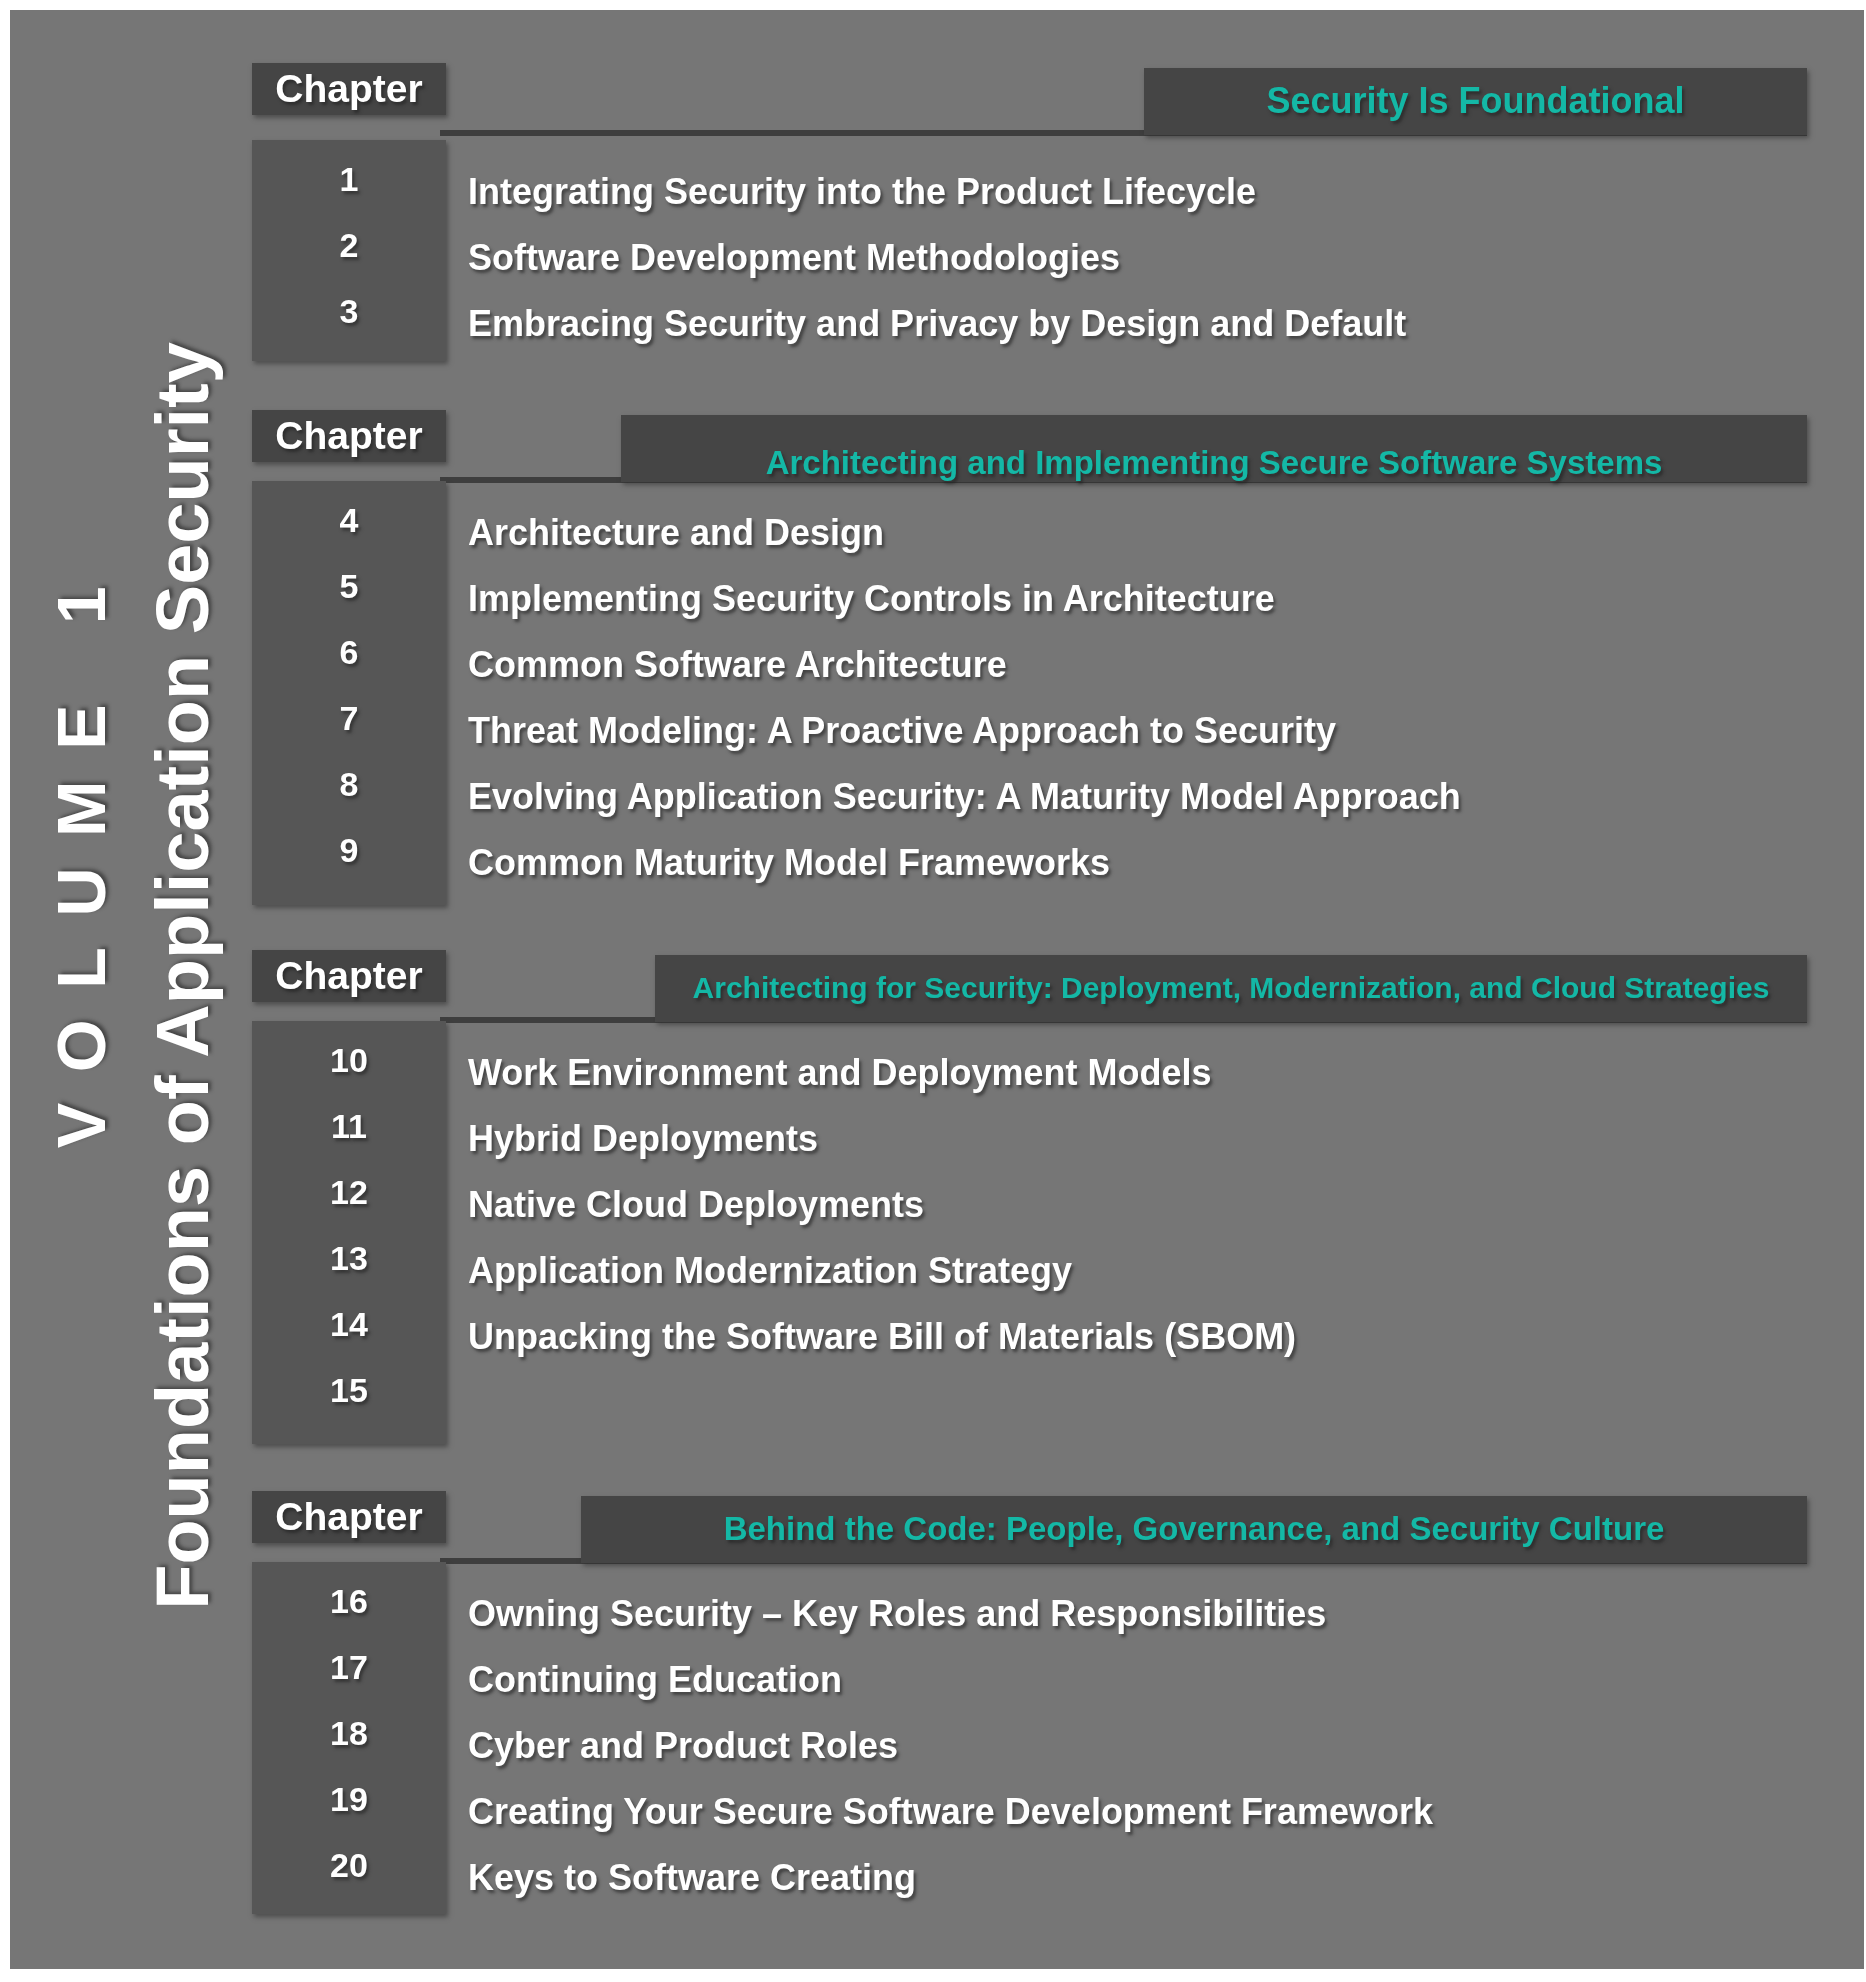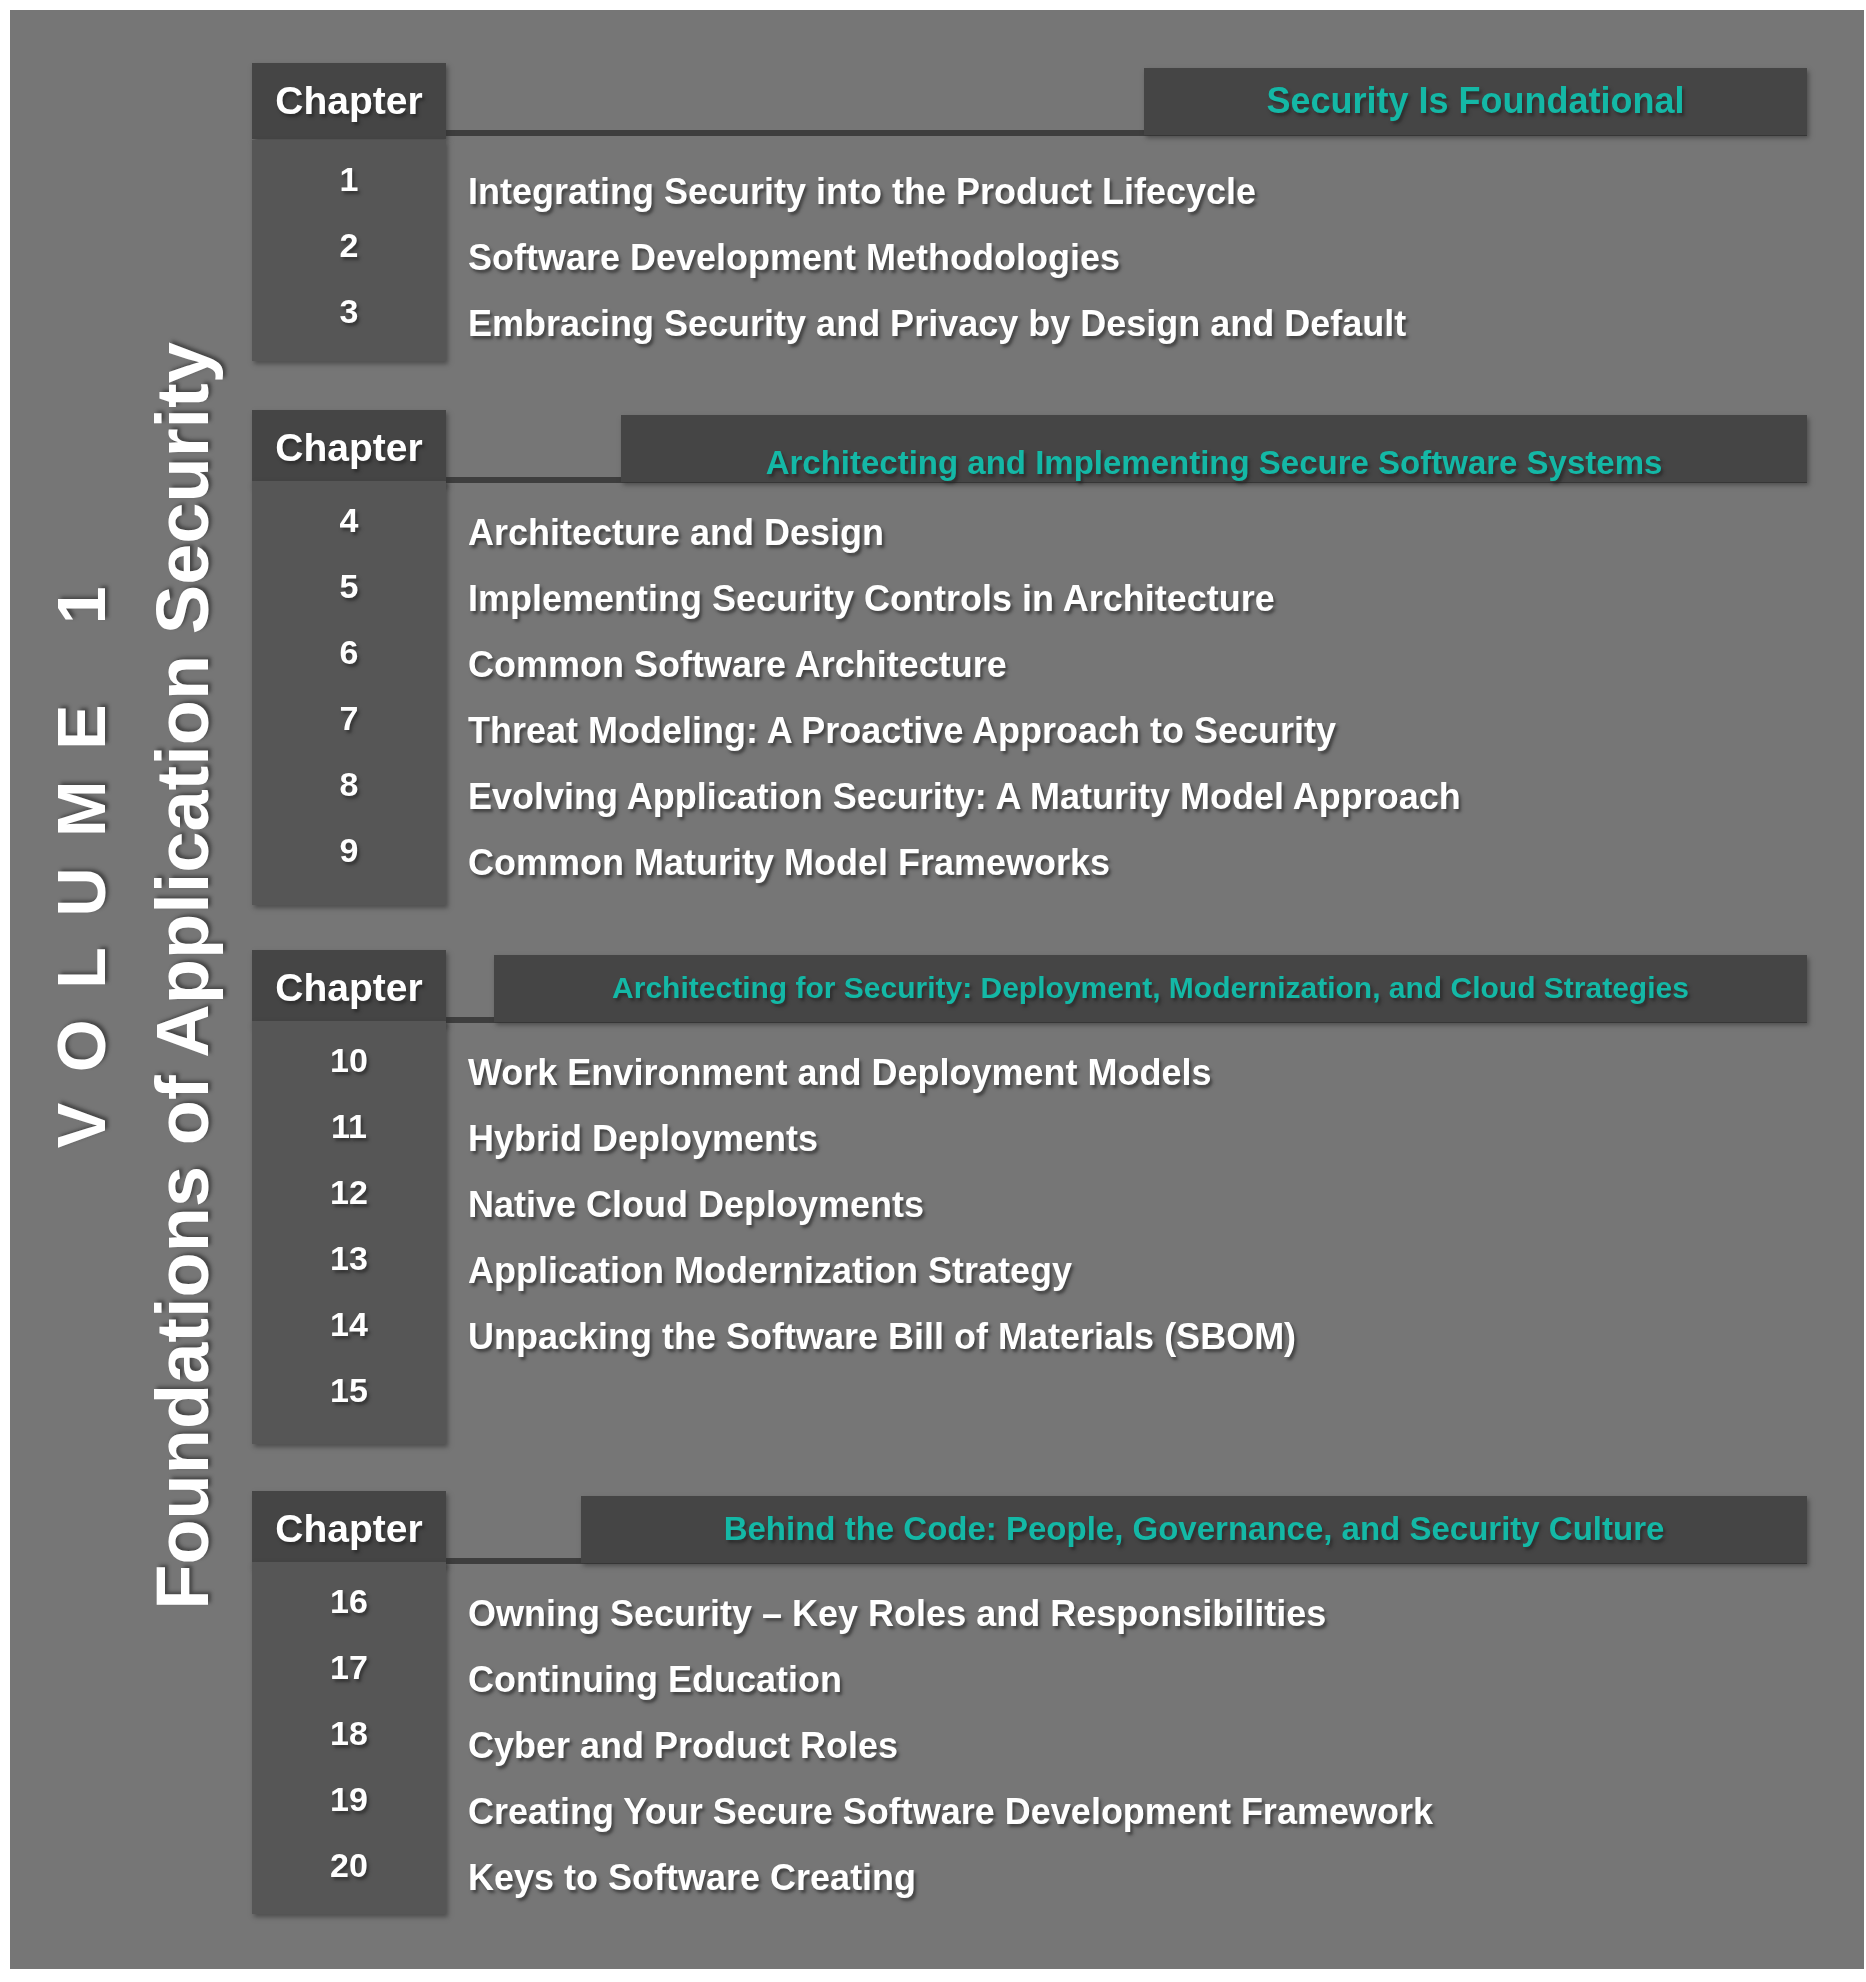--- a/index.html
+++ b/index.html
@@ -11,34 +11,34 @@
   .vtext{position:absolute;white-space:nowrap;color:#ffffff;font-weight:700;
          transform:translate(-50%,-50%) rotate(-90deg);
          text-shadow:2.3px 3.1px 3.9px rgba(30,30,30,0.55);}
   .vol{left:71px;top:842px;font-size:68px;letter-spacing:0.45em;}
   .found{left:172px;top:966px;font-size:74px;}
 
   
   .sec{position:absolute;left:0;width:1854px;}
   .s1{top:53px;}  .s2{top:400px;}  .s3{top:940px;}  .s4{top:1481px;}
 
-  .chapter-box{position:absolute;left:242px;top:0;width:194px;height:76px;background:#454545;
+  .chapter-box{position:absolute;left:242px;top:0;width:194px;height:52px;background:#454545;
                box-shadow:2.3px 3.1px 4.6px rgba(45,45,45,0.55);
                display:flex;align-items:center;justify-content:center;}
   .chapter-box span{color:#ffffff;font-size:39px;font-weight:700;
                     text-shadow:2.3px 3.1px 3.1px rgba(30,30,30,0.6);}
   .hline{position:absolute;left:430px;top:67px;width:1367px;height:6.2px;background:#3e3e3e;}
   .title-bar{position:absolute;right:57px;top:4.6px;height:67px;background:#454545;
              box-shadow:2.3px 3.1px 4.6px rgba(45,45,45,0.55);
              display:flex;align-items:center;justify-content:center;}
   .title-bar span{color:#14b8a6;font-weight:700;text-shadow:2.3px 3.1px 3.1px rgba(30,30,30,0.6);
                   white-space:nowrap;}
   .s1 .title-bar{width:663px;}  .s1 .title-bar span{font-size:36px;}
   .s2 .title-bar{width:1186px;align-items:flex-end;} .s2 .title-bar span{font-size:33px;}
-  .s3 .title-bar{width:1313px;} .s3 .title-bar span{font-size:30px;}
+  .s3 .title-bar{width:1152px;} .s3 .title-bar span{font-size:30px;}
   .s4 .title-bar{width:1226px;} .s4 .title-bar span{font-size:33px;}
 
   .numcol{position:absolute;left:242px;width:194px;background:#565656;
           box-shadow:2.3px 3.1px 4.6px rgba(45,45,45,0.55);}
   .s1 .numcol{top:77px;height:221px;}
   .s2 .numcol{top:71px;height:424px;}
   .s3 .numcol{top:71px;height:423px;}
   .s4 .numcol{top:71px;height:352px;}
 
   .rows{position:absolute;left:242px;right:31px;padding-top:6.2px;}

